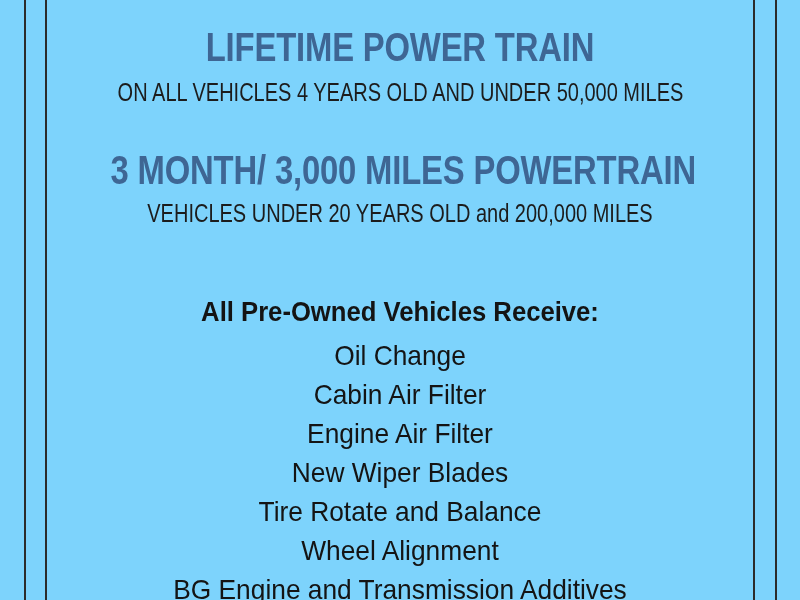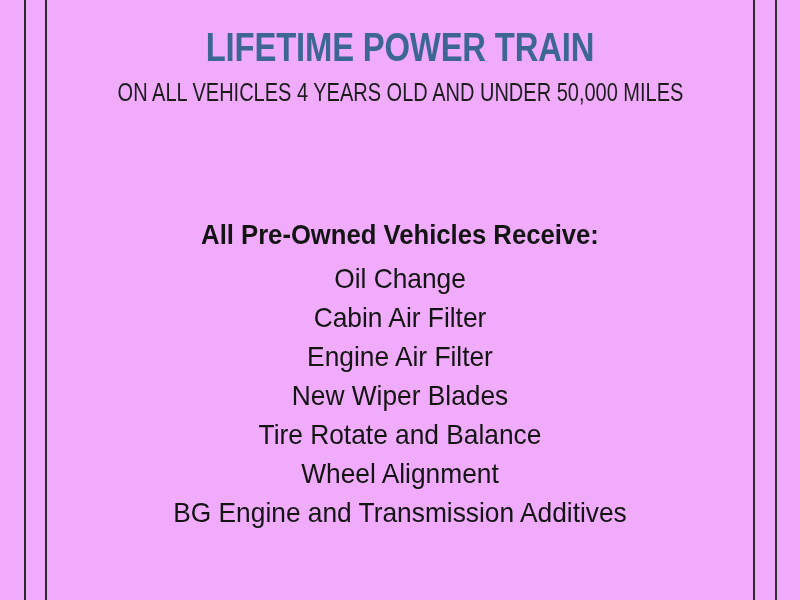--- a/index.html
+++ b/index.html
@@ -10,21 +10,21 @@
     width: 800px;
     height: 600px;
     background: #ffffff;
     font-family: "Liberation Sans", sans-serif;
     overflow: hidden;
   }
   .flyer {
     position: relative;
     width: 800px;
     height: 600px;
-    background: #f0abfc;
+    background: #7dd3fc;
     overflow: hidden;
   }
   
   .rule {
     position: absolute;
     top: 0;
     height: 600px;
     width: 2px;
     background: #2b2b2b;
   }
@@ -119,20 +119,24 @@
 
   <div class="content">
 
     <div class="warranty-block">
       <div class="headline headline-1">LIFETIME POWER TRAIN</div>
       <div class="subline subline-1">ON ALL VEHICLES 4 YEARS OLD AND UNDER 50,000 MILES</div>
     </div>
 
     <div class="gap-between-blocks"></div>
 
+    <div class="warranty-block">
+      <div class="headline headline-2">3 MONTH/ 3,000 MILES POWERTRAIN</div>
+      <div class="subline subline-2">VEHICLES UNDER 20 YEARS OLD and 200,000 MILES</div>
+    </div>
 
     <div class="services">
       <div class="services-heading">All Pre-Owned Vehicles Receive:</div>
       <ul class="services-list">
         <li>Oil Change</li>
         <li>Cabin Air Filter</li>
         <li>Engine Air Filter</li>
         <li>New Wiper Blades</li>
         <li>Tire Rotate and Balance</li>
         <li>Wheel Alignment</li>

